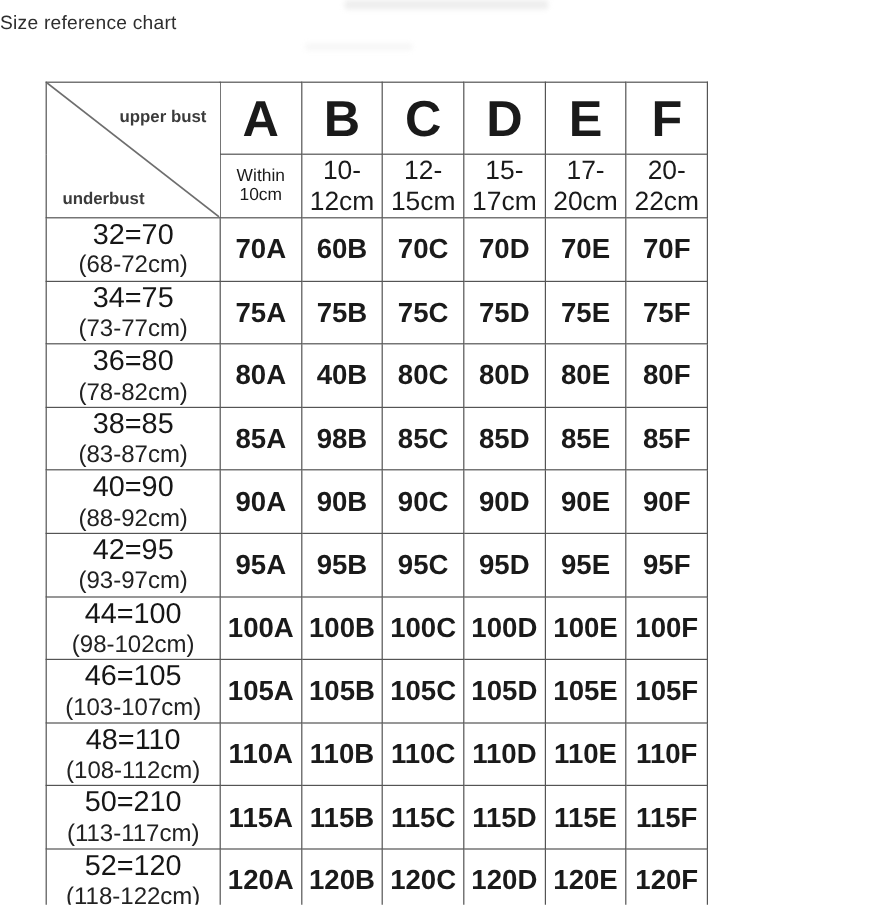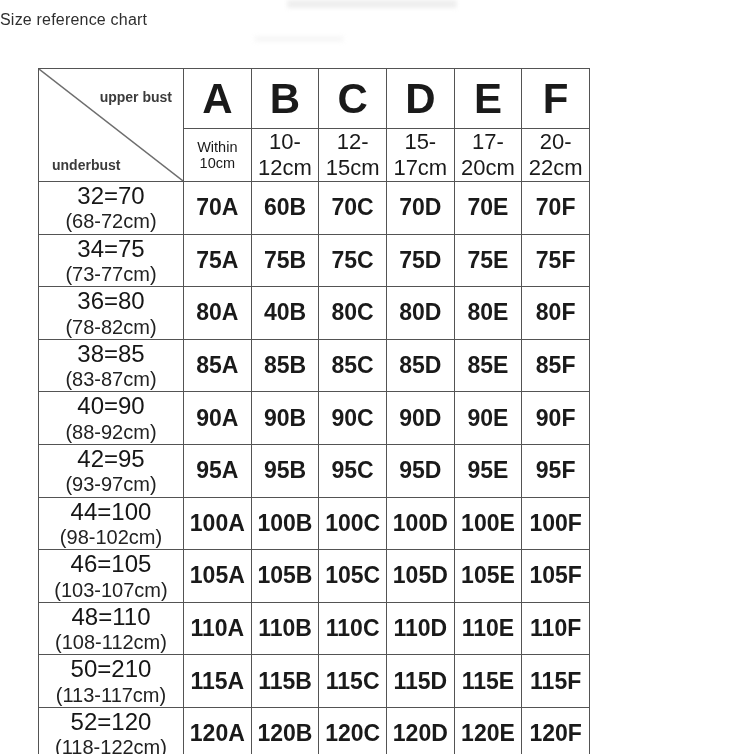--- a/index.html
+++ b/index.html
@@ -184,21 +184,21 @@
         <td class="size-cell">80D</td>
         <td class="size-cell">80E</td>
         <td class="size-cell">80F</td>
       </tr>
       <tr>
         <th class="row-header">
           <div class="row-size">38=85</div>
           <div class="row-range">(83-87cm)</div>
         </th>
         <td class="size-cell">85A</td>
-        <td class="size-cell">85B</td>
+        <td class="size-cell">98B</td>
         <td class="size-cell">85C</td>
         <td class="size-cell">85D</td>
         <td class="size-cell">85E</td>
         <td class="size-cell">85F</td>
       </tr>
       <tr>
         <th class="row-header">
           <div class="row-size">40=90</div>
           <div class="row-range">(88-92cm)</div>
         </th>

